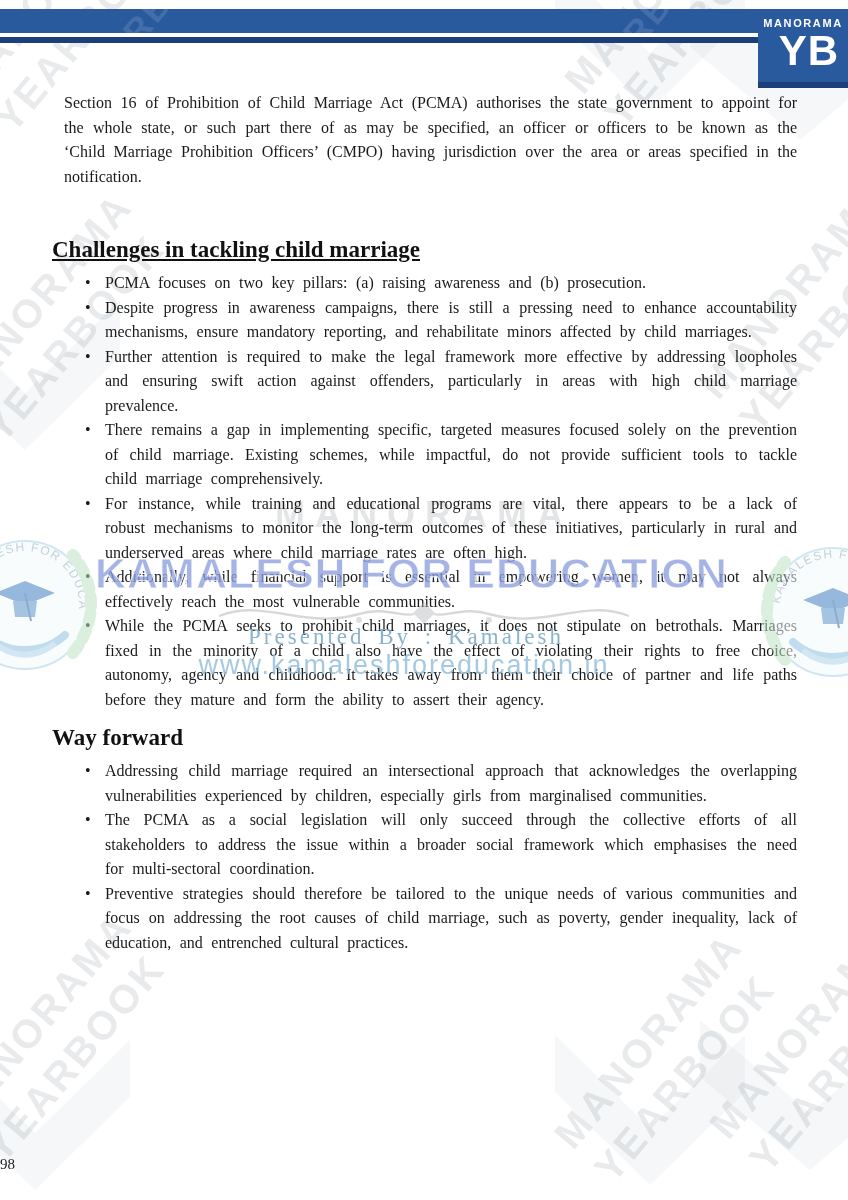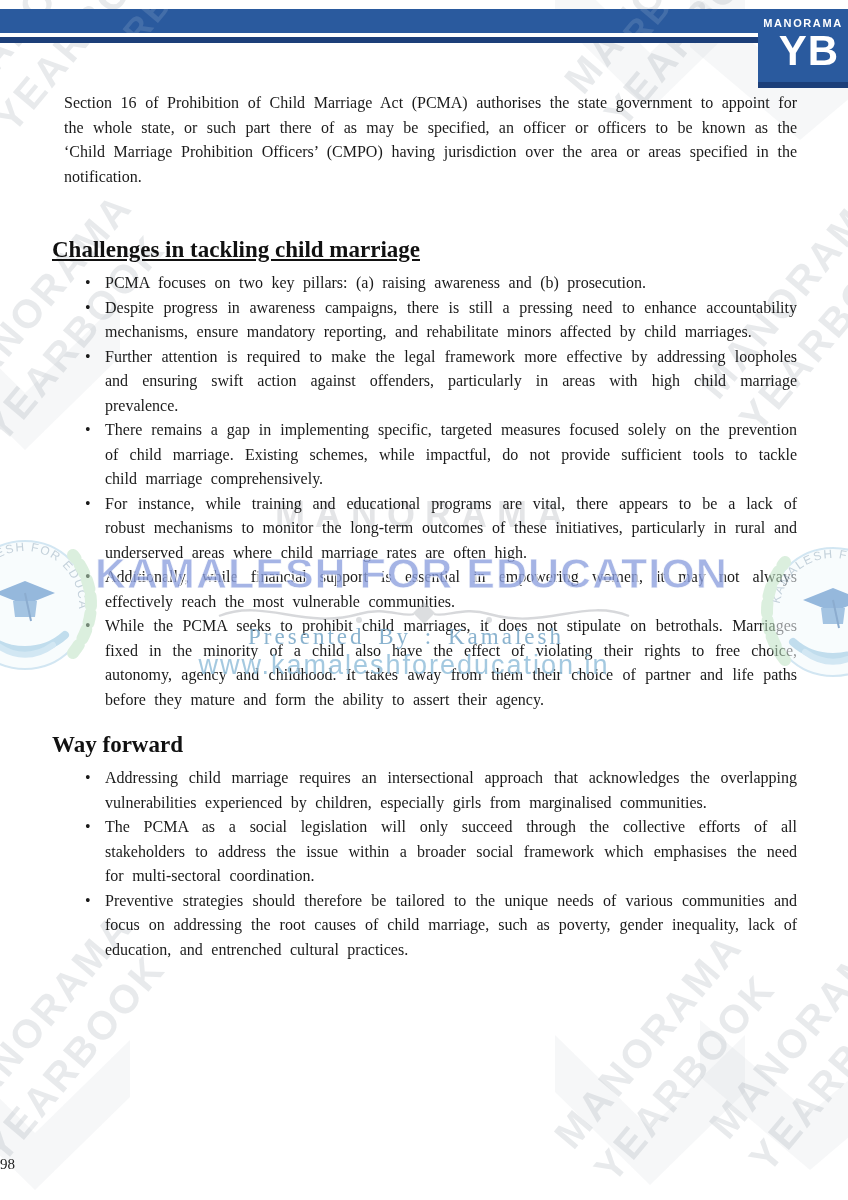--- a/index.html
+++ b/index.html
@@ -60,21 +60,21 @@
   .logo-big { font-size:42px; font-weight:bold; line-height:42px;
     letter-spacing:1px; margin-top:1px;padding-left:12px; }
 
   
   .content { position:absolute; z-index:2; top:91px; left:52px; width:745px; }
   .intro { font-size:16px; line-height:24.5px; text-align:justify;
     word-spacing:4.5px;margin-left:12px; }
   h2.sec-heading { font-size:23px; line-height:28px; font-weight:bold;
     color:#111; }
   .h-challenges { margin-top:47px;text-decoration:underline; }
-  .h-way { margin-top:19px; }
+  .h-way { margin-top:12px; }
   ul.bullets { list-style:none; margin-top:7px; padding-left:33px; }
   ul.bullets li { position:relative; font-size:16px; line-height:24.5px;
     text-align:justify; word-spacing:4.5px; padding-left:20px; }
   ul.bullets li::before { content:"\2022"; position:absolute; left:0; top:0;
     font-size:16px; }
 
   .page-number { position:absolute; z-index:2; top:1156px; left:0; right:0;
     text-align:left; font-size:15px; color:#222; }
 
   
@@ -163,21 +163,21 @@
         <li>Despite progress in awareness campaigns, there is still a pressing need to enhance accountability mechanisms, ensure mandatory reporting, and rehabilitate minors affected by child marriages.</li>
         <li>Further attention is required to make the legal framework more effective by addressing loopholes and ensuring swift action against offenders, particularly in areas with high child marriage prevalence.</li>
         <li>There remains a gap in implementing specific, targeted measures focused solely on the prevention of child marriage. Existing schemes, while impactful, do not provide sufficient tools to tackle child marriage comprehensively.</li>
         <li>For instance, while training and educational programs are vital, there appears to be a lack of robust mechanisms to monitor the long-term outcomes of these initiatives, particularly in rural and underserved areas where child marriage rates are often high.</li>
         <li>Additionally, while financial support is essential in empowering women, it may not always effectively reach the most vulnerable communities.</li>
         <li>While the PCMA seeks to prohibit child marriages, it does not stipulate on betrothals. Marriages fixed in the minority of a child also have the effect of violating their rights to free choice, autonomy, agency and childhood. It takes away from them their choice of partner and life paths before they mature and form the ability to assert their agency.</li>
       </ul>
 
     <h2 class="sec-heading h-way">Way forward</h2>
     <ul class="bullets">
-        <li>Addressing child marriage requires an intersectional approach that acknowledges the overlapping vulnerabilities experienced by children, especially girls from marginalised communities.</li>
+        <li>Addressing child marriage required an intersectional approach that acknowledges the overlapping vulnerabilities experienced by children, especially girls from marginalised communities.</li>
         <li>The PCMA as a social legislation will only succeed through the collective efforts of all stakeholders to address the issue within a broader social framework which emphasises the need for multi-sectoral coordination.</li>
         <li>Preventive strategies should therefore be tailored to the unique needs of various communities and focus on addressing the root causes of child marriage, such as poverty, gender inequality, lack of education, and entrenched cultural practices.</li>
       </ul>
   </div>
 
   <div class="page-number">98</div>
 
   <div class="overlay">
     <div class="wm-main">KAMALESH FOR EDUCATION</div>
 

